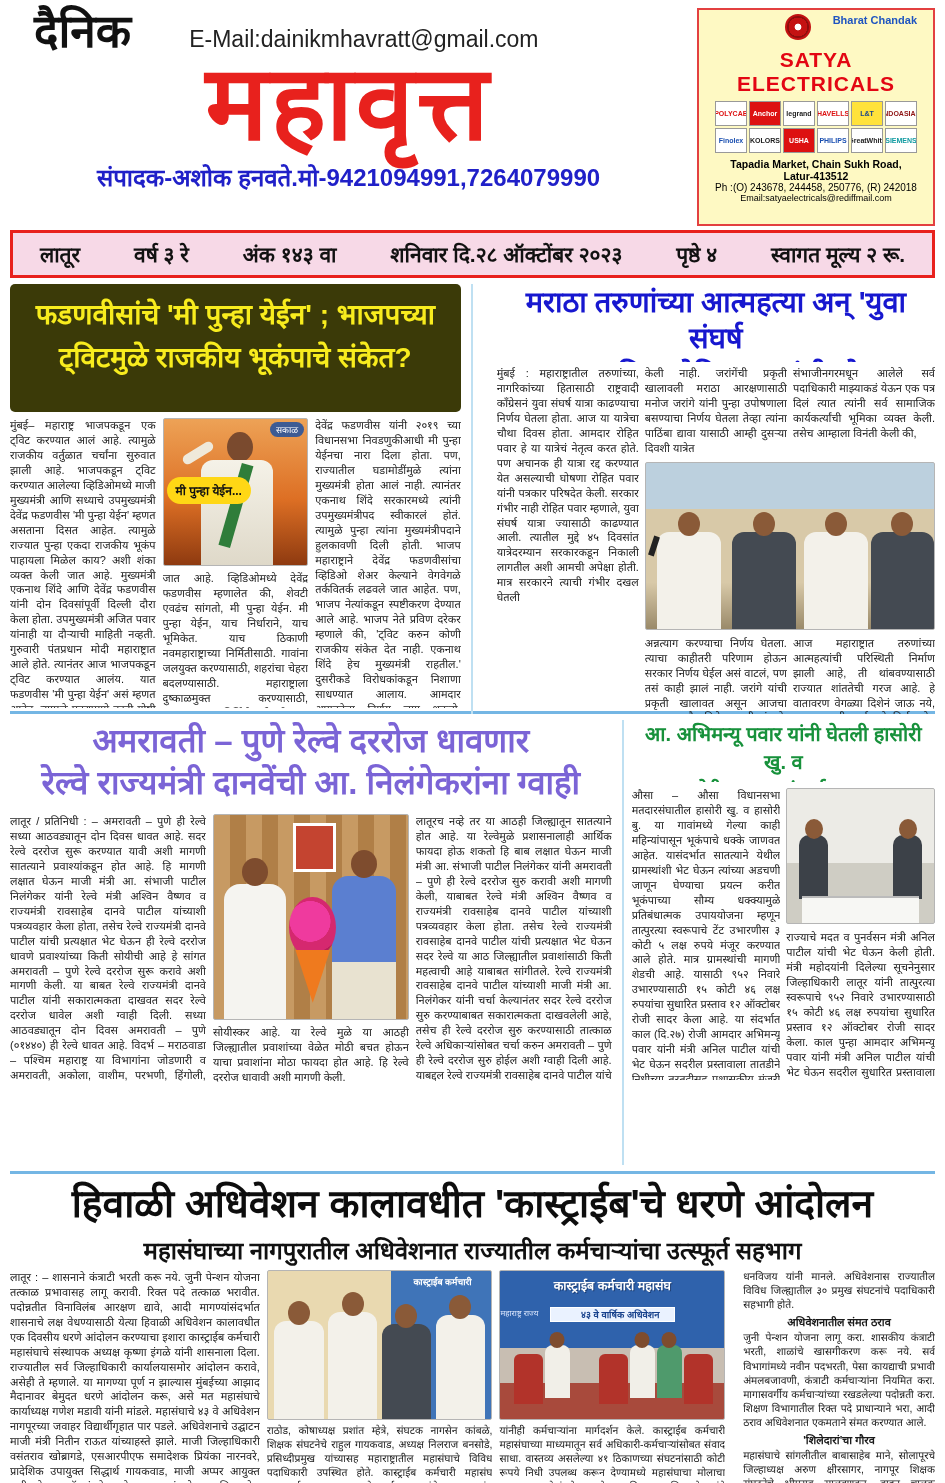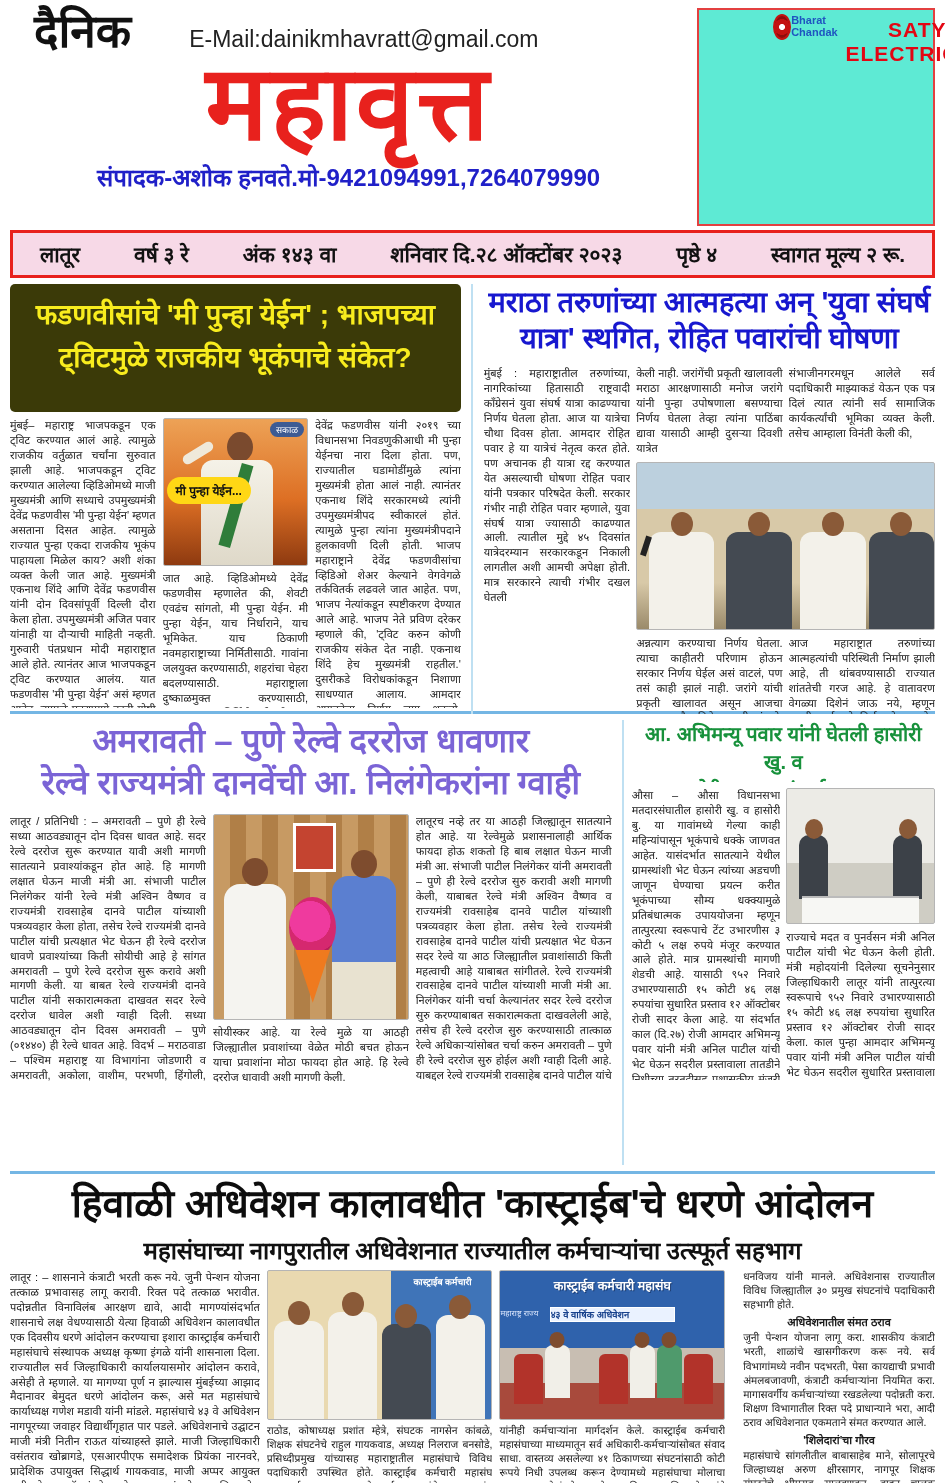--- a/index.html
+++ b/index.html
@@ -9,21 +9,21 @@
 
   
   .header { display:flex; gap:10px; height:218px; }
   .masthead { flex:1; position:relative; }
   .mast-row1 { display:flex; align-items:flex-start; }
   .dainik { font-size:46px; font-weight:bold; color:#111; line-height:1; padding-left:24px; }
   .mast-email { font-size:23px; color:#222; margin:18px 0 0 58px; }
   .mast-title { font-size:104px; font-weight:800; color:#e8211d; text-align:center; line-height:.92; letter-spacing:3px; margin-top:2px; }
   .mast-editor { font-size:24px; font-weight:bold; color:#2020c8; text-align:center; margin-top:8px; }
 
-  .ad { width:238px; border:2px solid #e34040; background:#5eead4; padding:4px 4px 2px; display:flex; flex-direction:row; }
+  .ad { width:238px; border:2px solid #e34040; background:#fef9c3; padding:4px 16px 2px; display:flex; flex-direction:column; }
   .ad-top { display:flex; justify-content:space-between; align-items:flex-start; height:30px; }
   .ad-emblem { width:26px; height:26px; border-radius:50%; background:radial-gradient(circle,#fff 0 22%,#c41212 23% 60%,#8e0d0d 61%); border:2px solid #c41212; margin-left:70px; }
   .ad-owner { font-size:11px; font-weight:bold; color:#1f55c0; }
   .ad-name { font-size:21px; font-weight:800; color:#e30613; text-align:center; letter-spacing:1px; margin:4px 0 5px; }
   .ad-grid { display:grid; grid-template-columns:repeat(6,1fr); gap:2px; }
   .brand { background:#fff; border:1px solid #999; height:25px; display:flex; align-items:center; justify-content:center; font-size:7px; font-weight:bold; overflow:hidden; text-align:center; }
   .b-red { color:#d11; } .b-redbg { background:#d11; color:#fff; } .b-blue { color:#1a4fb0; }
   .b-teal { color:#0f9aa0; } .b-dark { color:#222; } .b-lt { background:#ffe23b; color:#16418c; } .b-maroon { color:#8e1212; }
   .ad-addr { font-size:10.5px; font-weight:bold; text-align:center; margin-top:5px; }
   .ad-ph { font-size:10px; text-align:center; }
@@ -92,21 +92,21 @@
   .ph-meeting { background:linear-gradient(180deg,#ecebe6 0 55%,#cfcdc4 55%); }
   .ph-meeting .fig { position:absolute; bottom:18%; width:20%; height:48%; background:#3c4148; border-radius:10px 10px 0 0; }
   .ph-meeting .fig::before { content:""; position:absolute; top:-16px; left:50%; transform:translateX(-50%); width:18px; height:20px; border-radius:50%; background:#8a5a38; }
   .ph-meeting .desk { position:absolute; bottom:0; left:10%; width:80%; height:20%; background:#f7f7f4; border-top:2px solid #bbb; }
 
   .ph-cast1 { background:linear-gradient(90deg,#e9d9b0 0 55%,#3f74b8 55%); height:150px; }
   .cast1-banner { position:absolute; right:2px; top:6px; width:42%; color:#fff; font-weight:bold; font-size:9px; text-align:center; line-height:1.3; }
   .ph-cast2 { background:linear-gradient(180deg,#2f62ac 0 52%,#c8beb2 52% 76%,#a84a3c 76%); height:150px; }
   .cast2-l1 { position:absolute; top:6px; width:100%; text-align:center; color:#fff; font-weight:bold; font-size:12.5px; text-shadow:1px 1px 0 #1b3d74; }
   .cast2-l2 { position:absolute; top:36px; width:100%; text-align:left; color:#dfe9ff; font-size:8px; }
-  .cast2-l3 { position:absolute; top:36px; left:22%; width:56%; color:#17418c; background:#eaf2ff; border:1px solid #fff; font-weight:bold; font-size:9.5px; }
+  .cast2-l3 { position:absolute; top:36px; left:22%; width:56%; text-align:center; color:#17418c; background:#eaf2ff; border:1px solid #fff; font-weight:bold; font-size:9.5px;padding-left:16px; }
   .chair { position:absolute; bottom:10%; width:13%; height:34%; background:#b2332a; border-radius:6px 6px 0 0; }
   .sit { position:absolute; bottom:14%; width:11%; height:36%; background:#f1efe8; border-radius:8px 8px 0 0; }
   .sit::before { content:""; position:absolute; top:-13px; left:50%; transform:translateX(-50%); width:15px; height:16px; border-radius:50%; background:#7e4c2e; }
   .sit.saree { background:#4f9a6c; }
 </style>
 </head>
 <body>
 
 <div class="page">
 
@@ -172,21 +172,21 @@
             <span class="arm"></span>
             <span class="bubble">मी पुन्हा येईन...</span>
             <span class="wm">सकाळ</span>
           </div>
           <div class="btxt" style="margin-top:5px;">जात आहे. व्हिडिओमध्ये देवेंद्र फडणवीस म्हणालेत की, शेवटी एवढंच सांगतो, मी पुन्हा येईन. मी पुन्हा येईन, याच निर्धाराने, याच भूमिकेत. याच ठिकाणी नवमहाराष्ट्राच्या निर्मितीसाठी. गावांना जलयुक्त करण्यासाठी, शहरांचा चेहरा बदलण्यासाठी. महाराष्ट्राला दुष्काळमुक्त करण्यासाठी, नवमहाराष्ट्राच्या निर्मितीसाठी, मी पुन्हा येईन. मी पुन्हा येईन या देवेंद्र फडणवीस यांच्या वक्तव्यामुळे विरोधकांनी अनेकदा त्यांची खिल्ली उडवली आहे.</div>
         </div>
         <div class="btxt">देवेंद्र फडणवीस यांनी २०१९ च्या विधानसभा निवडणुकीआधी मी पुन्हा येईनचा नारा दिला होता. पण, राज्यातील घडामोडींमुळे त्यांना मुख्यमंत्री होता आलं नाही. त्यानंतर एकनाथ शिंदे सरकारमध्ये त्यांनी उपमुख्यमंत्रीपद स्वीकारलं होतं. त्यामुळे पुन्हा त्यांना मुख्यमंत्रीपदाने हुलकावणी दिली होती. भाजप महाराष्ट्राने देवेंद्र फडणवीसांचा व्हिडिओ शेअर केल्याने वेगवेगळे तर्कवितर्क लढवले जात आहेत. पण, भाजप नेत्यांकडून स्पष्टीकरण देण्यात आले आहे. भाजप नेते प्रविण दरेकर म्हणाले की, 'ट्विट करुन कोणी राजकीय संकेत देत नाही. एकनाथ शिंदे हेच मुख्यमंत्री राहतील.' दुसरीकडे विरोधकांकडून निशाणा साधण्यात आलाय. आमदार अपात्रतेचा निर्णय लागू शकतो. त्यामुळेच असा प्रकारचे ट्विट करण्यात आलं असं एकनाथ खडसे म्हणाले.</div>
       </div>
     </div>
 
-    <div style="border-left:2px solid #bfe0f2; padding-left:11px;">
+    <div style="border-left:2px solid #bfe0f2; padding-left:24px;">
       <div class="hl-blue">
         <span>मराठा तरुणांच्या आत्महत्या अन् 'युवा संघर्ष</span>
         <span>यात्रा' स्थगित, रोहित पवारांची घोषणा</span>
       </div>
       <div class="m-body">
         <div class="btxt m-c1">मुंबई : महाराष्ट्रातील तरुणांच्या, नागरिकांच्या हितासाठी राष्ट्रवादी काँग्रेसनं युवा संघर्ष यात्रा काढण्याचा निर्णय घेतला होता. आज या यात्रेचा चौथा दिवस होता. आमदार रोहित पवार हे या यात्रेचं नेतृत्व करत होते. पण अचानक ही यात्रा रद्द करण्यात येत असल्याची घोषणा रोहित पवार यांनी पत्रकार परिषदेत केली. सरकार गंभीर नाही रोहित पवार म्हणाले, युवा संघर्ष यात्रा ज्यासाठी काढण्यात आली. त्यातील मुद्दे ४५ दिवसांत यात्रेदरम्यान सरकारकडून निकाली लागतील अशी आमची अपेक्षा होती. मात्र सरकारने त्याची गंभीर दखल घेतली</div>
         <div class="btxt m-t2">केली नाही. जरांगेंची प्रकृती खालावली मराठा आरक्षणासाठी मनोज जरांगे यांनी पुन्हा उपोषणाला बसण्याचा निर्णय घेतला तेव्हा त्यांना पाठिंबा द्यावा यासाठी आम्ही दुसऱ्या दिवशी यात्रेत</div>
         <div class="btxt m-t3">संभाजीनगरमधून आलेले सर्व पदाधिकारी माझ्याकडं येऊन एक पत्र दिलं त्यात त्यांनी सर्व सामाजिक कार्यकर्त्यांची भूमिका व्यक्त केली. तसेच आम्हाला विनंती केली की,</div>
         <div class="photo ph-press m-ph">
           <span class="man mic" style="left:4%;"></span>

